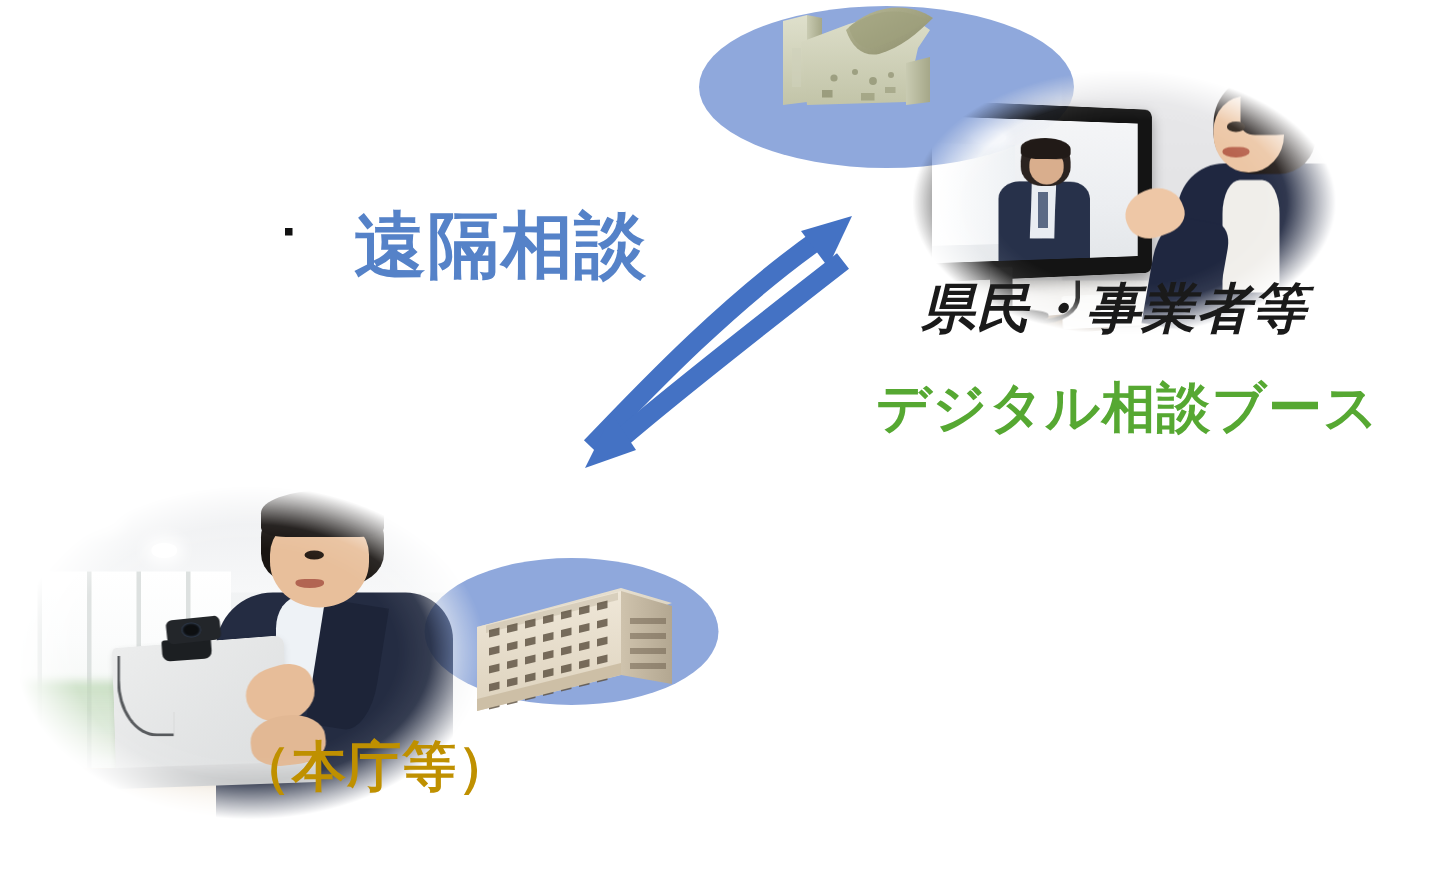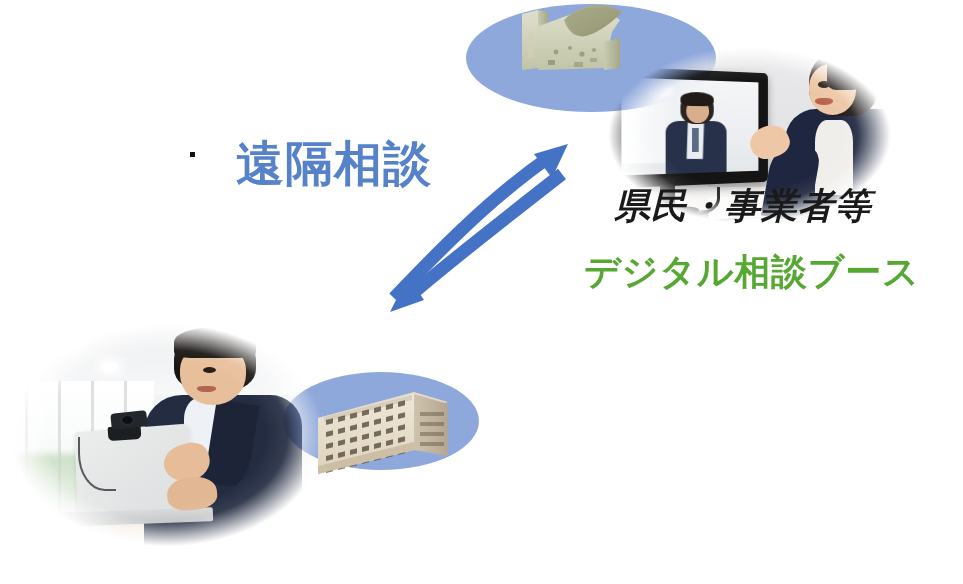--- a/index.html
+++ b/index.html
@@ -585,16 +585,17 @@
   </svg>
 
   <div class="label" id="lbl-title">遠隔相談</div>
 
   <div class="label" id="lbl-citizen">県民・事業者等</div>
 
   <div class="label" id="lbl-booth">デジタル相談ブース</div>
 
 
 
+  <div class="label" id="lbl-staff-sub">（本庁等）</div>
 
   <div id="stray-dot"></div>
 
 </div>
 
 </body></html>

